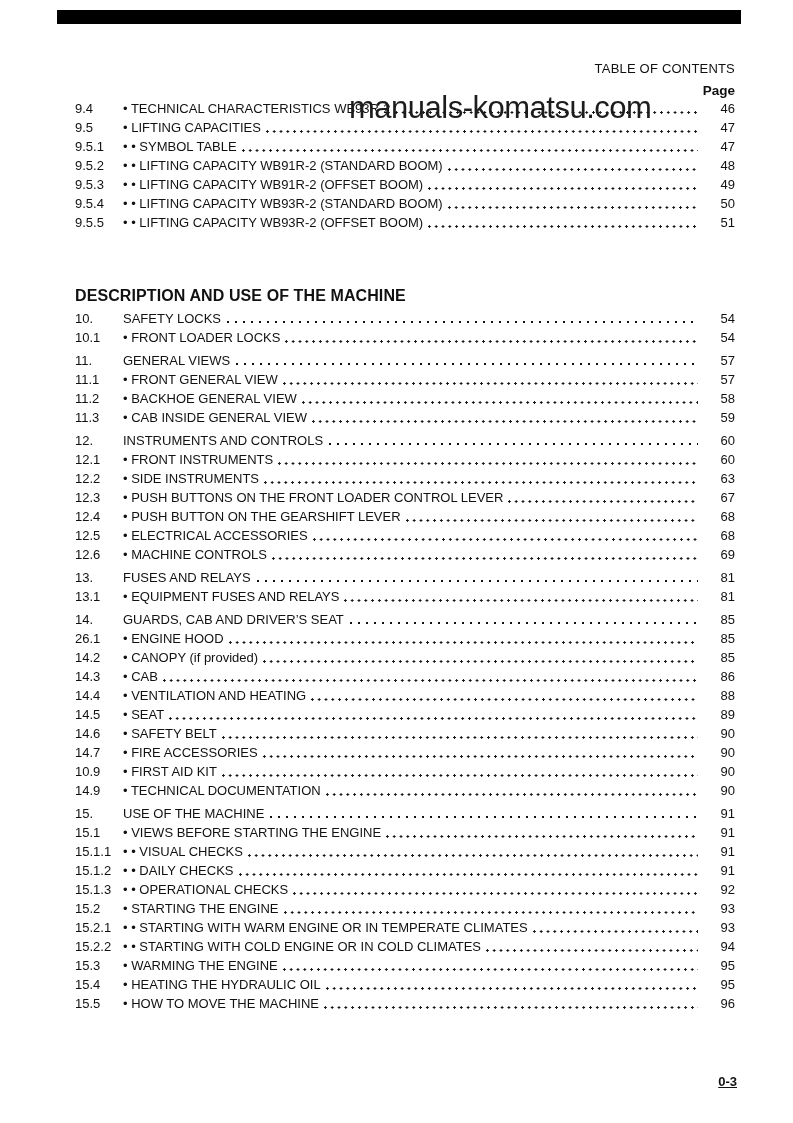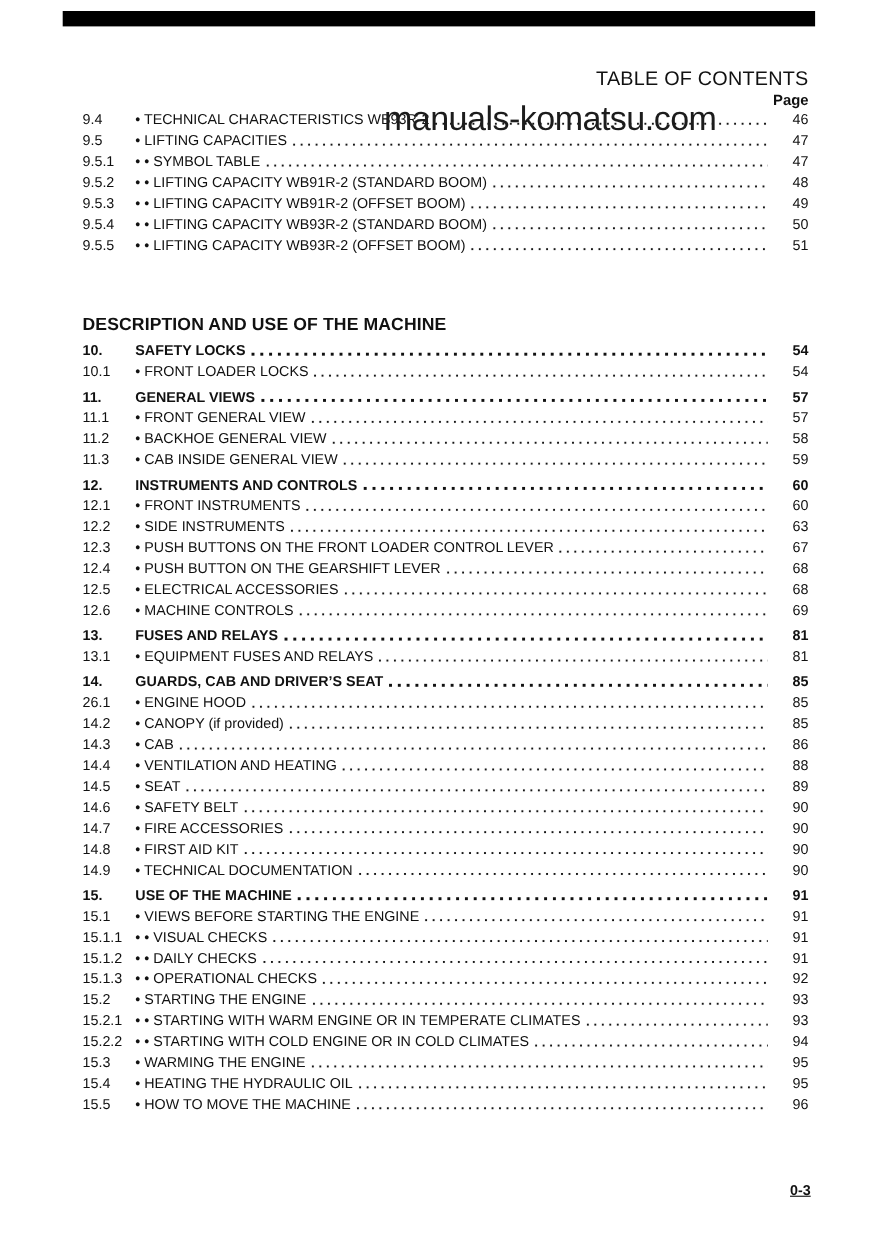--- a/index.html
+++ b/index.html
@@ -11,21 +11,21 @@
     font-family: "Liberation Sans", sans-serif;
     overflow: hidden;
   }
   .top-rule {
     position: absolute; left: 57px; top: 10px;
     width: 684px; height: 14px;
     background: var(--rule, #000000);
   }
   .header-title {
     position: absolute; top: 61px; right: 58px;
-    font-size: 18px; letter-spacing: 0.2px;
+    font-size: 13px; letter-spacing: 0.2px;
   }
   .page-col-label {
     position: absolute; top: 83px; right: 58px;
     font-size: 13.5px; font-weight: bold; padding-left: 32px;
   }
   .watermark {
     position: absolute; left: 349px; top: 90px;
     font-size: 31px; letter-spacing: -0.5px;
     color: var(--wm, #1c1c1c);
     z-index: 5; white-space: nowrap;
@@ -39,21 +39,21 @@
   .row .title { flex: none; padding-right: 3px; }
   .row .dots {
     flex: 1 1 auto; align-self: stretch;
     margin-right: 7px; min-width: 10px;
     background-image: radial-gradient(circle, #161616 1.1px, transparent 1.35px);
     background-size: 6.8px 6.8px;
     background-repeat: repeat-x;
     background-position: left calc(100% - 4px);
   }
   .row .pg { flex: none; width: 30px; text-align: right; }
-  .row.bold .num, .row.bold .title, .row.bold .pg { font-weight: bold; }
+  .row.bold .num, .row.bold .title, .row.bold .pg { font-weight: normal; }
   .row.bold .dots {
     background-image: radial-gradient(circle, #111111 1.3px, transparent 1.55px);
     background-size: 8px 8px;
   }
   .section-heading {
     margin: 52px 0 6px 0;
     font-size: 16px; font-weight: bold; letter-spacing: 0.1px;
     line-height: 19px;
   }
   .group { margin-top: 0; }
@@ -265,21 +265,21 @@
             <span class="dots"></span>
             <span class="pg">90</span>
           </div>
           <div class="row">
             <span class="num">14.7</span>
             <span class="title">• FIRE ACCESSORIES</span>
             <span class="dots"></span>
             <span class="pg">90</span>
           </div>
           <div class="row">
-            <span class="num">14.8</span>
+            <span class="num">10.9</span>
             <span class="title">• FIRST AID KIT</span>
             <span class="dots"></span>
             <span class="pg">90</span>
           </div>
           <div class="row">
             <span class="num">14.9</span>
             <span class="title">• TECHNICAL DOCUMENTATION</span>
             <span class="dots"></span>
             <span class="pg">90</span>
           </div>

